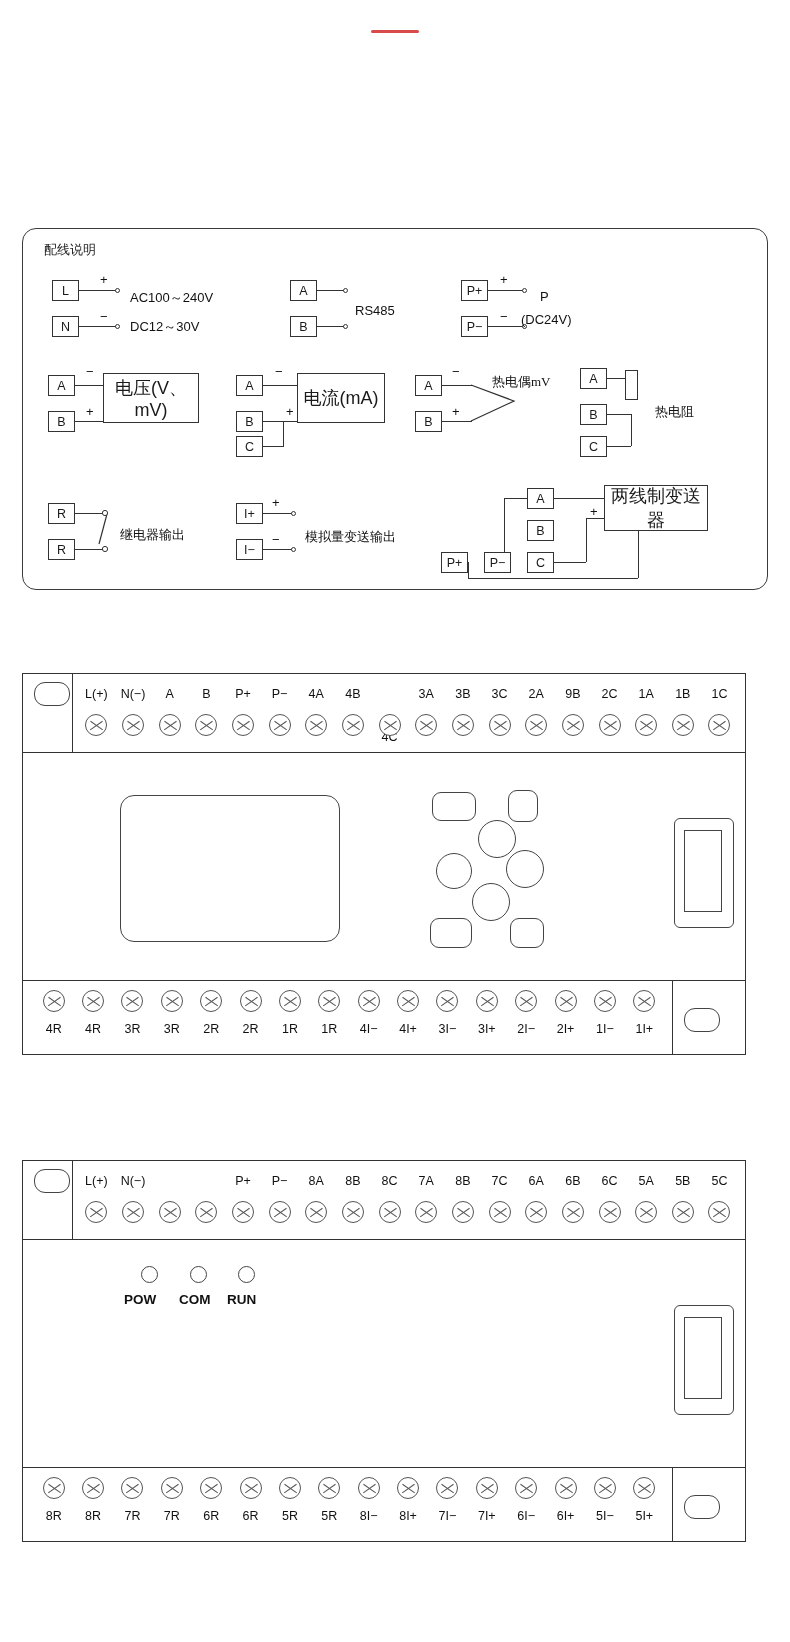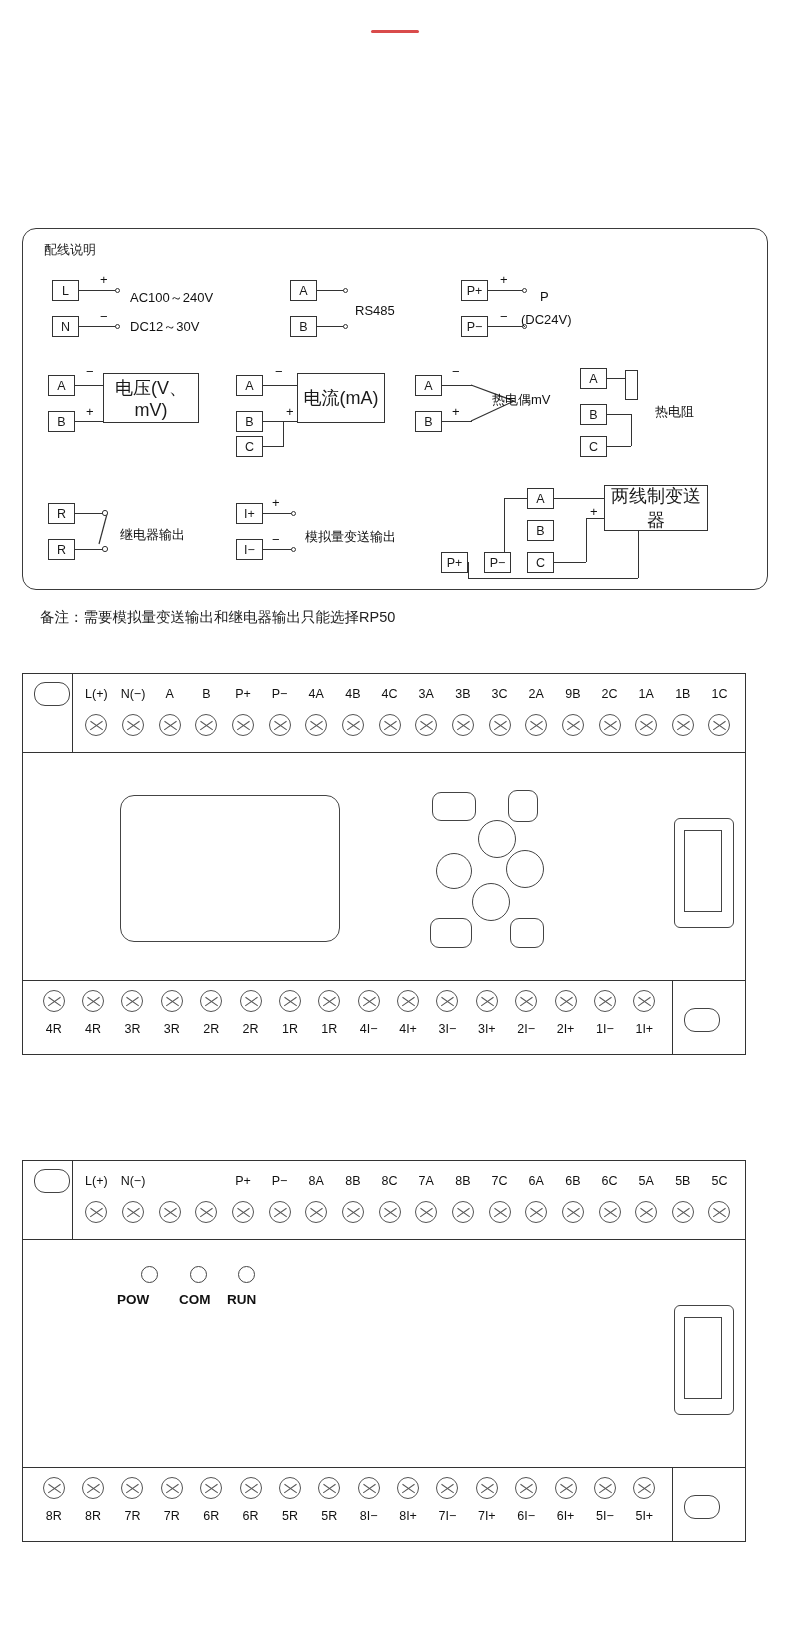--- a/index.html
+++ b/index.html
@@ -148,21 +148,21 @@
 
   <div class="term" style="left:415px;top:345px;">A</div>
   <div class="term" style="left:415px;top:381px;">B</div>
   <div class="hline" style="left:442px;top:355px;width:30px;"></div>
   <div class="hline" style="left:442px;top:391px;width:30px;"></div>
   <svg class="abs" style="left:470px;top:344px;" width="48" height="54">
     <polyline points="1,11 44,27 1,47" fill="none" stroke="#333" stroke-width="1.2"></polyline>
   </svg>
   <div class="sign" style="left:452px;top:334px;">−</div>
   <div class="sign" style="left:452px;top:374px;">+</div>
-  <div class="lbl" style="left:492px;top:361px;">热电偶mV</div>
+  <div class="lbl" style="left:492px;top:343px;font-family:Liberation Serif, serif;">热电偶mV</div>
 
   <div class="term" style="left:580px;top:338px;">A</div>
   <div class="term" style="left:580px;top:374px;">B</div>
   <div class="term" style="left:580px;top:406px;">C</div>
   <div class="hline" style="left:607px;top:348px;width:24px;"></div>
   <div class="hline" style="left:607px;top:384px;width:24px;"></div>
   <div class="hline" style="left:607px;top:416px;width:24px;"></div>
   <div class="vline" style="left:631px;top:384px;height:32px;"></div>
   <div class="box" style="left:625px;top:340px;width:13px;height:30px;"></div>
   <div class="lbl" style="left:655px;top:373px;">热电阻</div>
@@ -200,38 +200,37 @@
   <div class="vline" style="left:504px;top:468px;height:54px;"></div>
   <div class="hline" style="left:504px;top:468px;width:23px;"></div>
   <div class="hline" style="left:554px;top:532px;width:32px;"></div>
   <div class="vline" style="left:586px;top:488px;height:44px;"></div>
   <div class="hline" style="left:586px;top:488px;width:18px;"></div>
   <div class="sign" style="left:590px;top:474px;">+</div>
   <div class="hline" style="left:468px;top:548px;width:170px;"></div>
   <div class="vline" style="left:468px;top:532px;height:16px;"></div>
   <div class="vline" style="left:638px;top:501px;height:47px;"></div>
 
-  <div class="remark">备注：需要模拟量变送输出和继电器输出只能选择RP50</div>
 
   <div class="device" style="left:22px;top:643px;width:724px;height:382px;"></div>
 
   <div class="hline" style="left:22px;top:722px;width:724px;background:#333;"></div>
   <div class="vline" style="left:72px;top:643px;height:79px;background:#333;"></div>
   <div class="earhole" style="left:34px;top:652px;"></div>
 
   <div class="termlabels" id="host-top-labels" style="left:78px;top:657px;width:660px;">
       <span style="width: 5.55556%;">L(+)</span>
       <span style="width: 5.55556%;">N(−)</span>
       <span style="width: 5.55556%;">A</span>
       <span style="width: 5.55556%;">B</span>
       <span style="width: 5.55556%;">P+</span>
       <span style="width: 5.55556%;">P−</span>
       <span style="width: 5.55556%;">4A</span>
       <span style="width: 5.55556%;">4B</span>
-      <span style="width: 5.55556%;">4C</span>
+      <span style="width: 5.55556%; margin-top: 43px;">4C</span>
       <span style="width: 5.55556%;">3A</span>
       <span style="width: 5.55556%;">3B</span>
       <span style="width: 5.55556%;">3C</span>
       <span style="width: 5.55556%;">2A</span>
       <span style="width: 5.55556%;">9B</span>
       <span style="width: 5.55556%;">2C</span>
       <span style="width: 5.55556%;">1A</span>
       <span style="width: 5.55556%;">1B</span>
       <span style="width: 5.55556%;">1C</span>
     </div>
@@ -527,21 +526,21 @@
       <span style="width: 6.25%;">7I+</span>
       <span style="width: 6.25%;">6I−</span>
       <span style="width: 6.25%;">6I+</span>
       <span style="width: 6.25%;">5I−</span>
       <span style="width: 6.25%;">5I+</span>
     </div>
 
   <div class="led" style="left:141px;top:1236px;"></div>
   <div class="led" style="left:190px;top:1236px;"></div>
   <div class="led" style="left:238px;top:1236px;"></div>
-  <div class="ledlbl" style="left:117px;top:1262px;">POW</div>
+  <div class="ledlbl" style="left:124px;top:1262px;">POW</div>
   <div class="ledlbl" style="left:179px;top:1262px;">COM</div>
   <div class="ledlbl" style="left:227px;top:1262px;">RUN</div>
 
   <div class="conn" style="left:674px;top:1275px;width:58px;height:108px;border-radius:6px;"></div>
   <div class="conn" style="left:684px;top:1287px;width:36px;height:80px;"></div>
 
 
 </div>
 
 </body></html>

